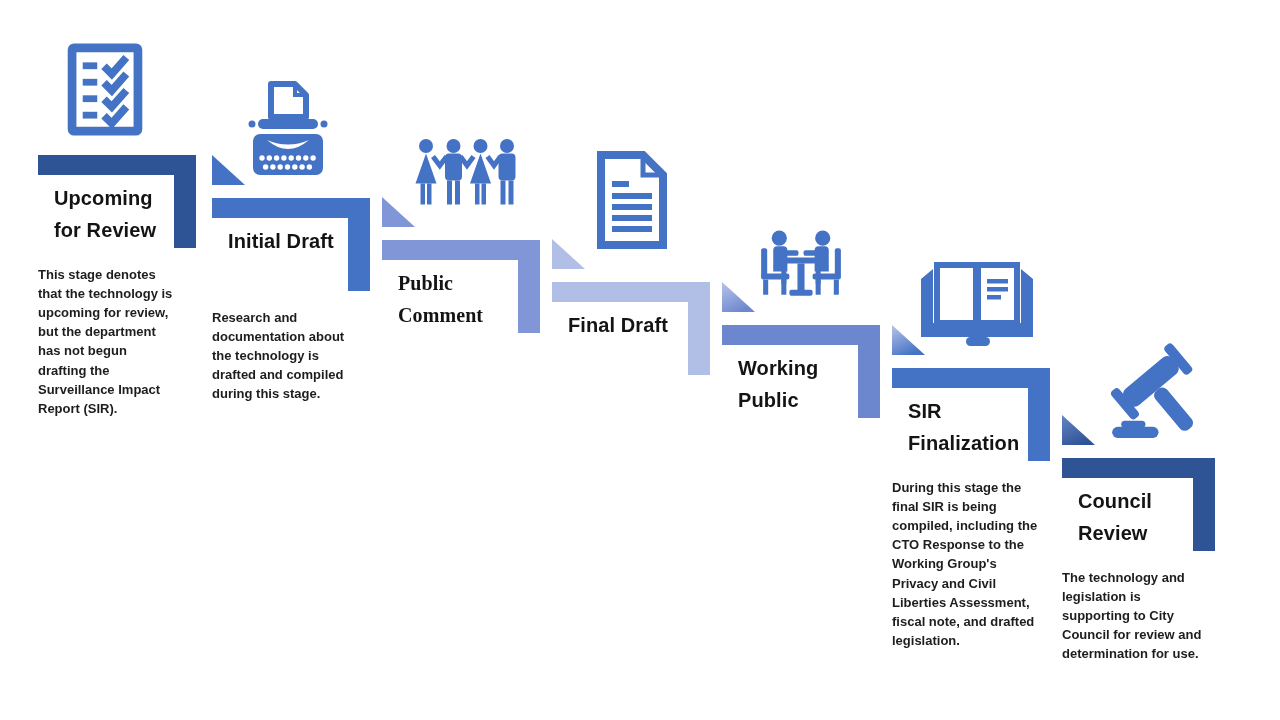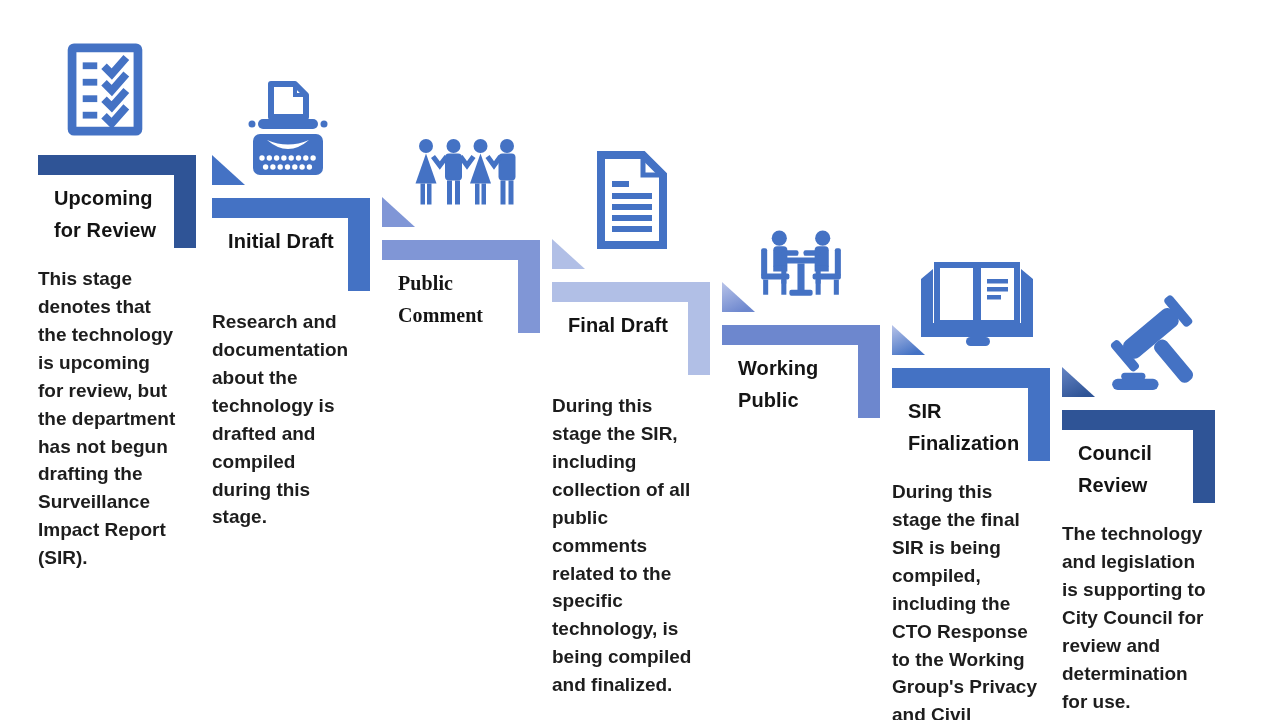--- a/index.html
+++ b/index.html
@@ -8,42 +8,42 @@
     background:#ffffff;
     font-family:"Liberation Sans", sans-serif;
   }
   .stage{position:absolute;top:0;width:170px;height:656px;}
   .s1{left:38px;  --y:155px;}
   .s2{left:212px; --y:198px;}
   .s3{left:382px;font-family:Liberation Serif, serif; --y:240px;}
   .s4{left:552px; --y:282px;}
   .s5{left:722px; --y:325px;}
   .s6{left:892px;text-decoration:underline; --y:368px;}
-  .s7{left:1062px;--y:410px;}
+  .s7{left:1062px;margin-top:48px;--y:410px;}
 
   .bar{position:absolute;left:0;top:var(--y);width:158px;height:20px;background:var(--c);}
   .tail{position:absolute;left:136px;top:var(--y);width:22px;height:93px;background:var(--c);}
   .s7 .bar{width:153px}
   .s7 .tail{left:131px}
 
   .tri{
     position:absolute;left:0;top:calc(var(--y) - 43px);width:33px;height:30px;
     background:linear-gradient(155deg, var(--tf) 0%, var(--c) 85%);
     -webkit-clip-path:polygon(0 0,100% 100%,0 100%);
     clip-path:polygon(0 0,100% 100%,0 100%);
   }
 
   .title{
     position:absolute;left:16px;top:calc(var(--y) + 27px);width:132px;
     font-weight:bold;font-size:20px;line-height:1.6;color:#141414;
     white-space:pre-line;letter-spacing:.1px;
   }
   .desc{
     position:absolute;left:0;top:calc(var(--y) + 110px);width:146px;
-    font-weight:bold;font-size:19px;line-height:1.47;color:#1d1d1d;
+    font-weight:bold;font-size:13px;line-height:1.47;color:#1d1d1d;
   }
   .s1 .desc{width:140px}
 
   .icon{position:absolute;color:#4472C4;}
   .icon svg{width:100%;height:100%;display:block;}
   .s1 .icon{left:28px;top:43px;width:78px;height:93px}
   .s2 .icon{left:34px;top:79px;width:84px;height:98px}
   .s3 .icon{left:28px;top:138px;width:113px;height:73px}
   .s4 .icon{left:40px;top:151px;width:80px;height:98px}
   .s5 .icon{left:26px;top:229px;width:106px;height:83px}
@@ -154,21 +154,20 @@
       <rect x="20" y="30" width="17" height="6"></rect>
       <rect x="20" y="42" width="40" height="6"></rect>
       <rect x="20" y="53" width="40" height="6"></rect>
       <rect x="20" y="64" width="40" height="6"></rect>
       <rect x="20" y="75" width="40" height="6"></rect>
     </svg>
   </div>
   <div class="bar"></div>
   <div class="tail"></div>
   <div class="title">Final Draft</div>
-  <div class="desc">During this stage the SIR, including collection of all public comments related to the specific technology, is being compiled and finalized.</div>
 </div>
 
 <div class="stage s5" style="--c: #6D87CE; --tf: #B9C4E9;">
   <div class="tri"></div>
   <div class="icon" style="color: rgb(68, 114, 196);">
     <svg viewBox="0 0 105 82" fill="currentColor">
       <circle cx="31" cy="9" r="7.5"></circle>
       <rect x="25" y="17" width="14" height="22" rx="4"></rect>
       <rect x="33" y="21" width="17" height="5.5" rx="2"></rect>
       <rect x="25" y="36" width="14" height="6"></rect>

